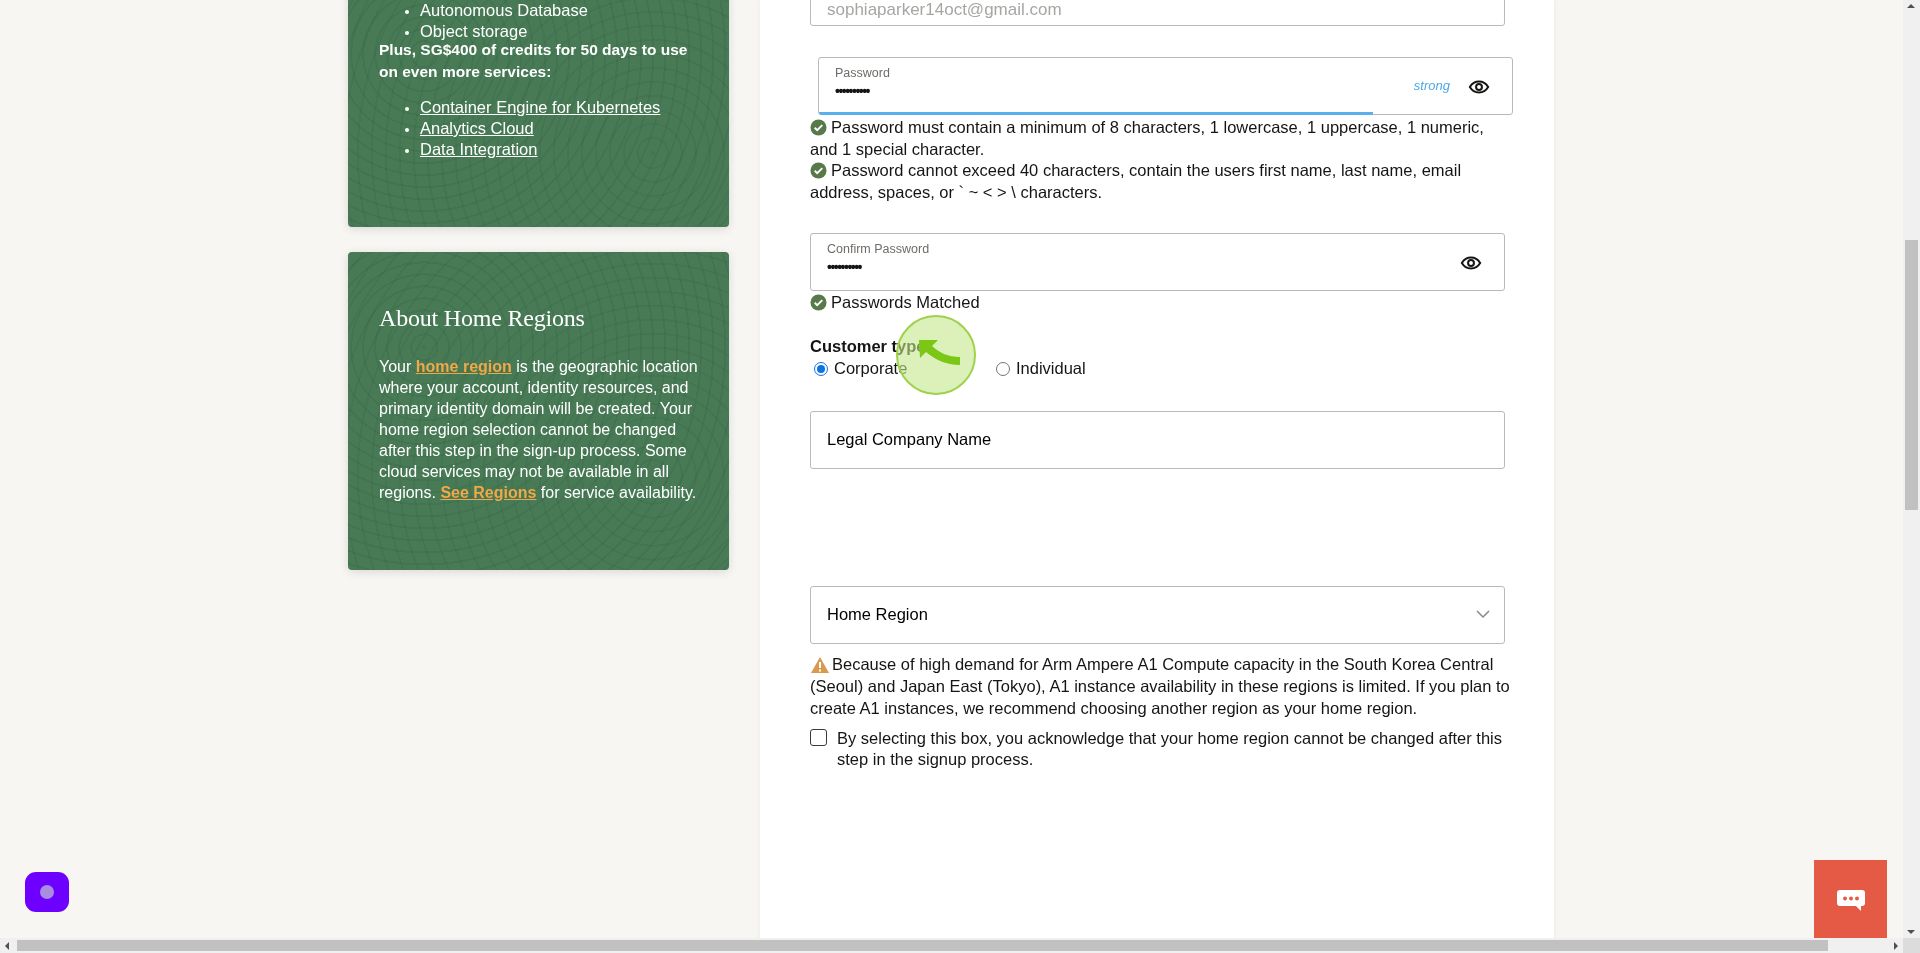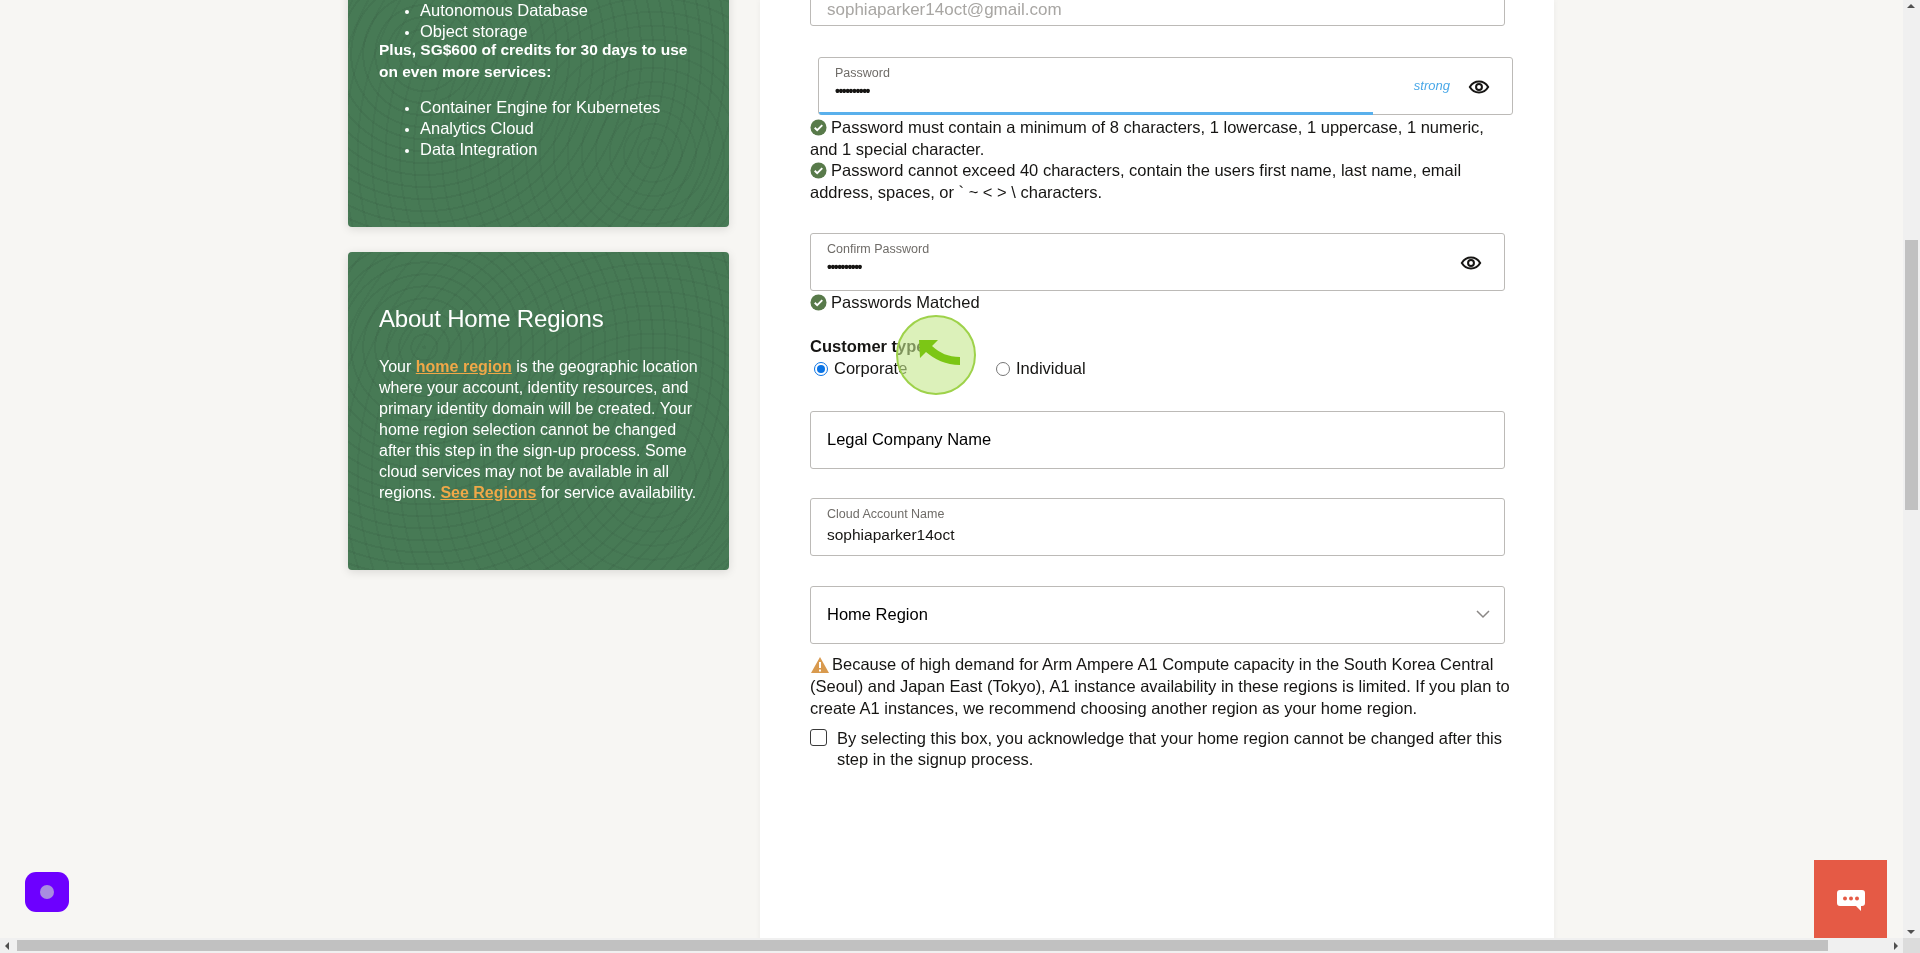--- a/index.html
+++ b/index.html
@@ -25,22 +25,22 @@
     box-shadow: 0 2px 10px rgba(0,0,0,0.12);
     color: #fff;
     padding: 0 32px;
   }
   .card-offers { top: -20px; height: 247px; }
   .card-regions { top: 252px; height: 318px; }
   .card ul { list-style: disc; padding-left: 40px; font-size: 16.5px; line-height: 21px; }
   .card ul li::marker { font-size: 14px; }
   .offers-top-list { position: absolute; top: 20px; left: 32px; right: 32px; }
   .offers-plus { position: absolute; top: 59px; left: 31px; right: 20px; font-weight: bold; font-size: 15.5px; line-height: 22px; }
-  .offers-bottom-list { position: absolute; top: 117px; left: 32px; right: 32px; }
-  .regions-title { position: absolute; top: 53px; left: 31px; font-size: 24px; font-weight: normal; letter-spacing: -0.2px; }
+  .offers-bottom-list { position: absolute; top: 117px; left: 32px; right: 32px; text-decoration: underline; }
+  .regions-title { position: absolute; top: 53px; left: 31px; font-size: 24px; font-weight: normal; letter-spacing: -0.2px; font-family: Liberation Serif, serif; }
   .regions-body { position: absolute; top: 104px; left: 31px; right: 28px; font-size: 16px; line-height: 21px; }
   .card a { color: #f0a848; font-weight: bold; text-decoration: underline; }
 
   
   .form-panel {
     position: absolute;
     left: 760px;
     top: 0;
     width: 794px;
     height: 953px;
@@ -122,21 +122,21 @@
 </head>
 <body>
 
 <div class="viewport">
 
   <div class="card card-offers">
     <ul class="offers-top-list">
       <li>Autonomous Database</li>
       <li>Object storage</li>
     </ul>
-    <p class="offers-plus">Plus, SG$600 of credits for 30 days to use on even more services:</p>
+    <p class="offers-plus">Plus, SG$400 of credits for 50 days to use on even more services:</p>
     <ul class="offers-bottom-list">
       <li>Container Engine for Kubernetes</li>
       <li>Analytics Cloud</li>
       <li>Data Integration</li>
     </ul>
   </div>
 
   <div class="card card-regions">
     <h2 class="regions-title">About Home Regions</h2>
     <p class="regions-body"><span>Your </span><a href="#">home region</a><span> is the geographic location where your account, identity resources, and primary identity domain will be created. Your home region selection cannot be changed after this step in the sign-up process. Some cloud services may not be available in all regions. </span><a href="#">See Regions</a><span> for service availability.</span></p>
@@ -195,24 +195,20 @@
   </label>
   <label class="radio-opt radio-ind">
     <span class="radio"></span>
     <span>Individual</span>
   </label>
 
   <div class="field company-field">
     <span class="fplaceholder">Legal Company Name</span>
   </div>
 
-  <div class="field account-field">
-    <span class="flabel">Cloud Account Name</span>
-    <span class="fvalue">sophiaparker14oct</span>
-  </div>
 
   <div class="field region-field">
     <span class="fplaceholder">Home Region</span>
     <svg class="chev-icon" viewBox="0 0 14 10">
         <path d="M1 2l6 6 6-6" fill="none" stroke="#8a8785" stroke-width="1.5"></path>
       </svg>
   </div>
 
   <div class="warn">
     <svg class="warn-icon" viewBox="0 0 20 18">

